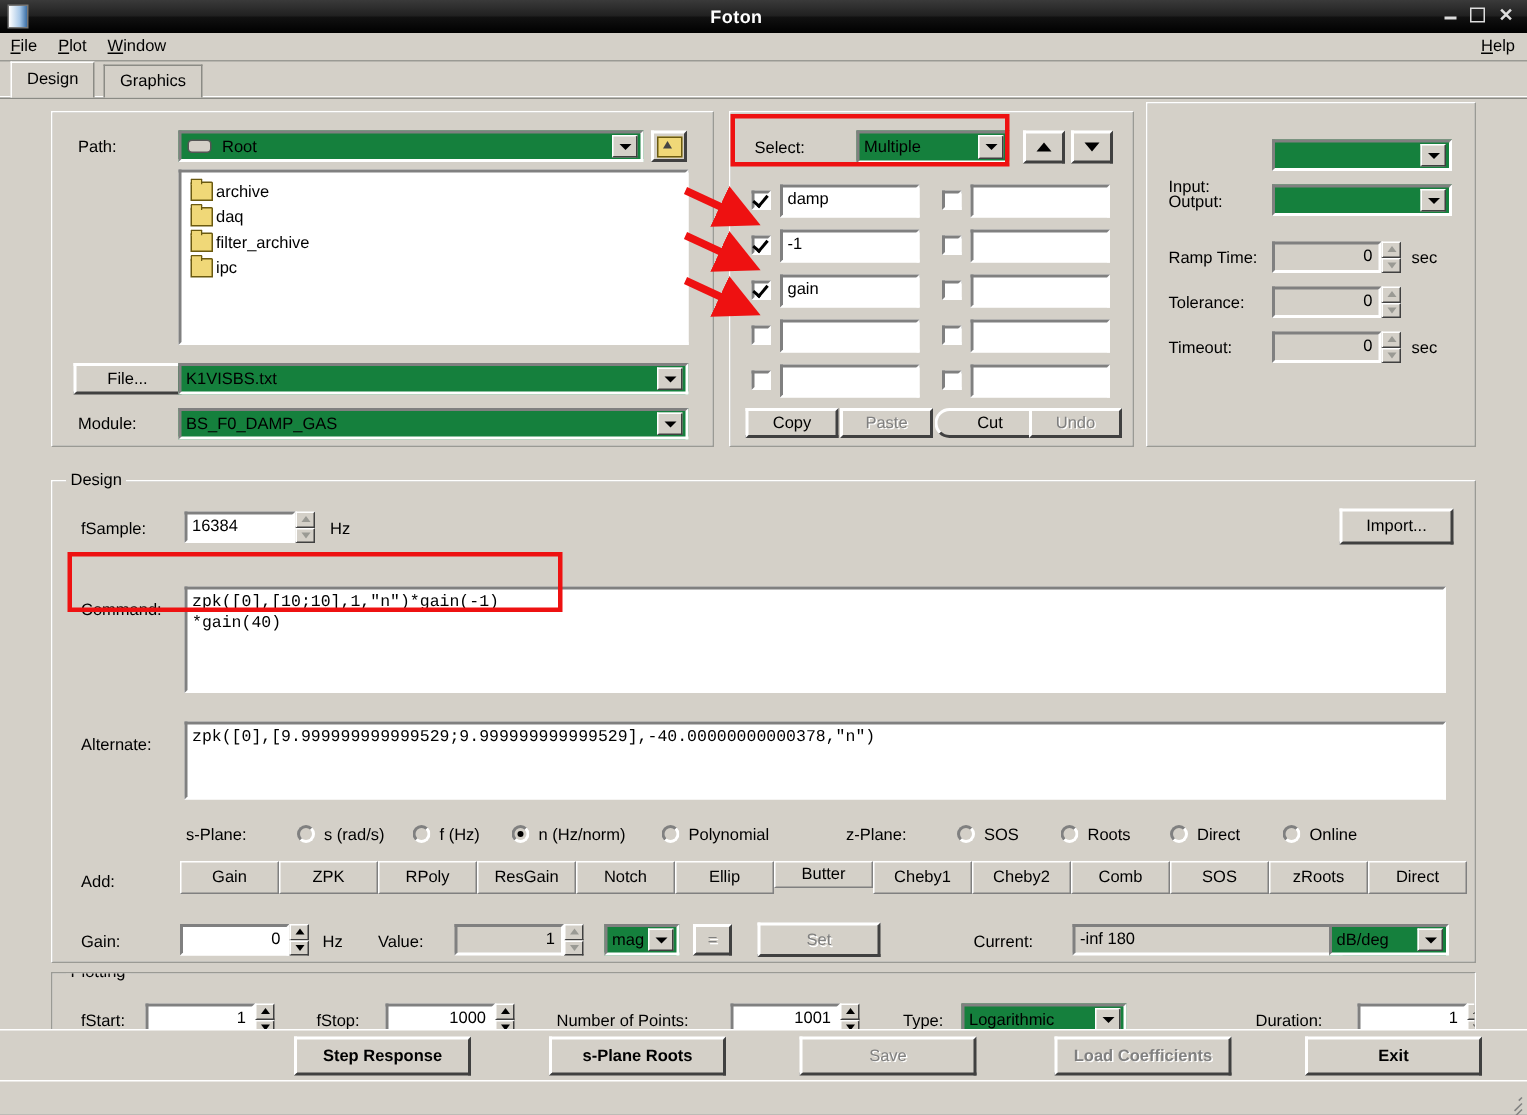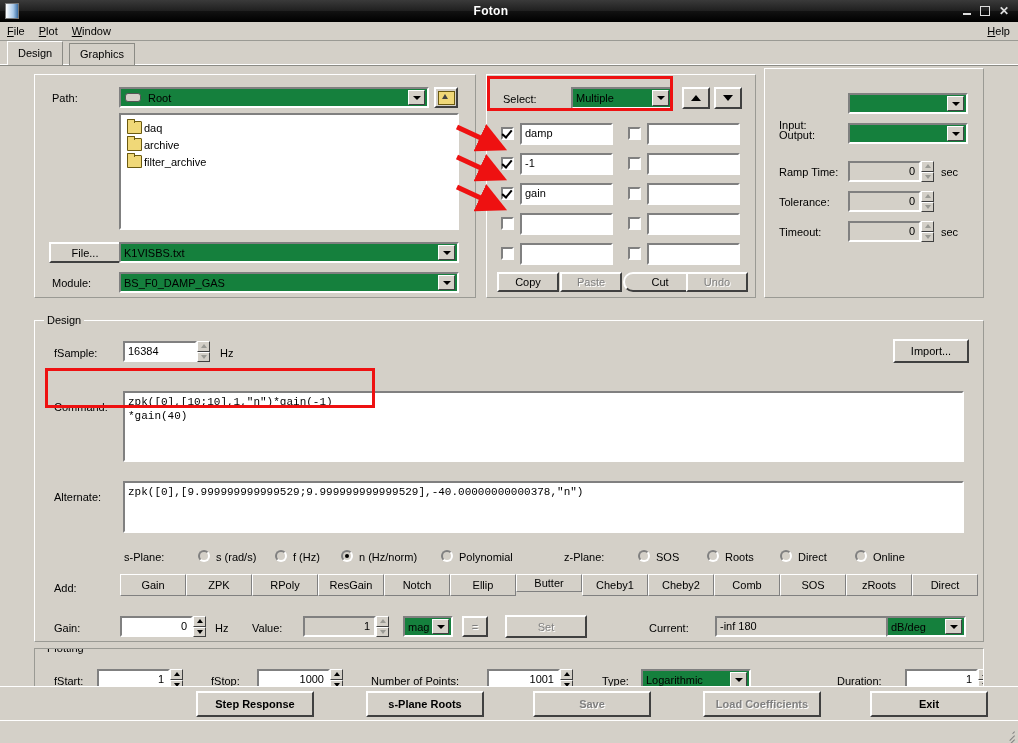--- a/index.html
+++ b/index.html
@@ -161,29 +161,33 @@
         </div>
         <div class="btn" style="left:399px;top:12px;width:24px;height:21px;">
           <span style="position:relative;width:15px;height:12px;background:#f0d878;border:1px solid #6b5a10;display:block;">
             <span style="position:absolute;left:3px;top:2px;width:0;height:0;border-left:3px solid transparent;border-right:3px solid transparent;border-bottom:5px solid #444;"></span>
           </span>
         </div>
 
         <div class="listbox" style="left:84px;top:38px;width:340px;height:117px;">
           <div class="li">
               <span class="folder"></span>
-              <span>daq</span>
+              <span>archive</span>
             </div>
           <div class="li">
               <span class="folder"></span>
-              <span>archive</span>
+              <span>daq</span>
             </div>
           <div class="li">
               <span class="folder"></span>
               <span>filter_archive</span>
+            </div>
+          <div class="li">
+              <span class="folder"></span>
+              <span>ipc</span>
             </div>
         </div>
 
         <div class="btn" style="left:14px;top:167px;width:72px;height:21px;">File...</div>
         <div class="combo" style="left:84px;top:167px;width:340px;height:21px;">
           <span class="ctext">K1VISBS.txt</span>
           <span class="carrow">
               <i></i>
             </span>
         </div>
@@ -452,21 +456,21 @@
             <div class="dn">
               <i></i>
             </div>
           </div>
       </div>
     </div>
 
     <div style="position:absolute;left:0;top:664px;width:1018px;height:35px;background:#d4d0c8;border-top:1px solid #fff;"></div>
     <div class="btn" style="left:196px;top:669px;width:118px;height:26px;font-weight:bold;justify-content:center;">Step Response</div>
     <div class="btn" style="left:366px;top:669px;width:118px;height:26px;font-weight:bold;">s-Plane Roots</div>
-    <div class="btn dis" style="left:533px;top:669px;width:118px;height:26px;font-weight:bold;">Save</div>
+    <div class="btn dis" style="left:533px;top:669px;width:118px;height:26px;font-weight:normal;">Save</div>
     <div class="btn dis" style="left:703px;top:669px;width:118px;height:26px;font-weight:bold;">Load Coefficients</div>
     <div class="btn" style="left:870px;top:669px;width:118px;height:26px;font-weight:bold;">Exit</div>
 
     <div class="statusbar">
       <div class="grip">
         <i style="right:0;bottom:0;width:11px;transform:rotate(-45deg);transform-origin:100% 100%;"></i>
         <i style="right:0;bottom:4px;width:7px;transform:rotate(-45deg);transform-origin:100% 100%;"></i>
         <i style="right:0;bottom:8px;width:3px;transform:rotate(-45deg);transform-origin:100% 100%;"></i>
       </div>
     </div>

